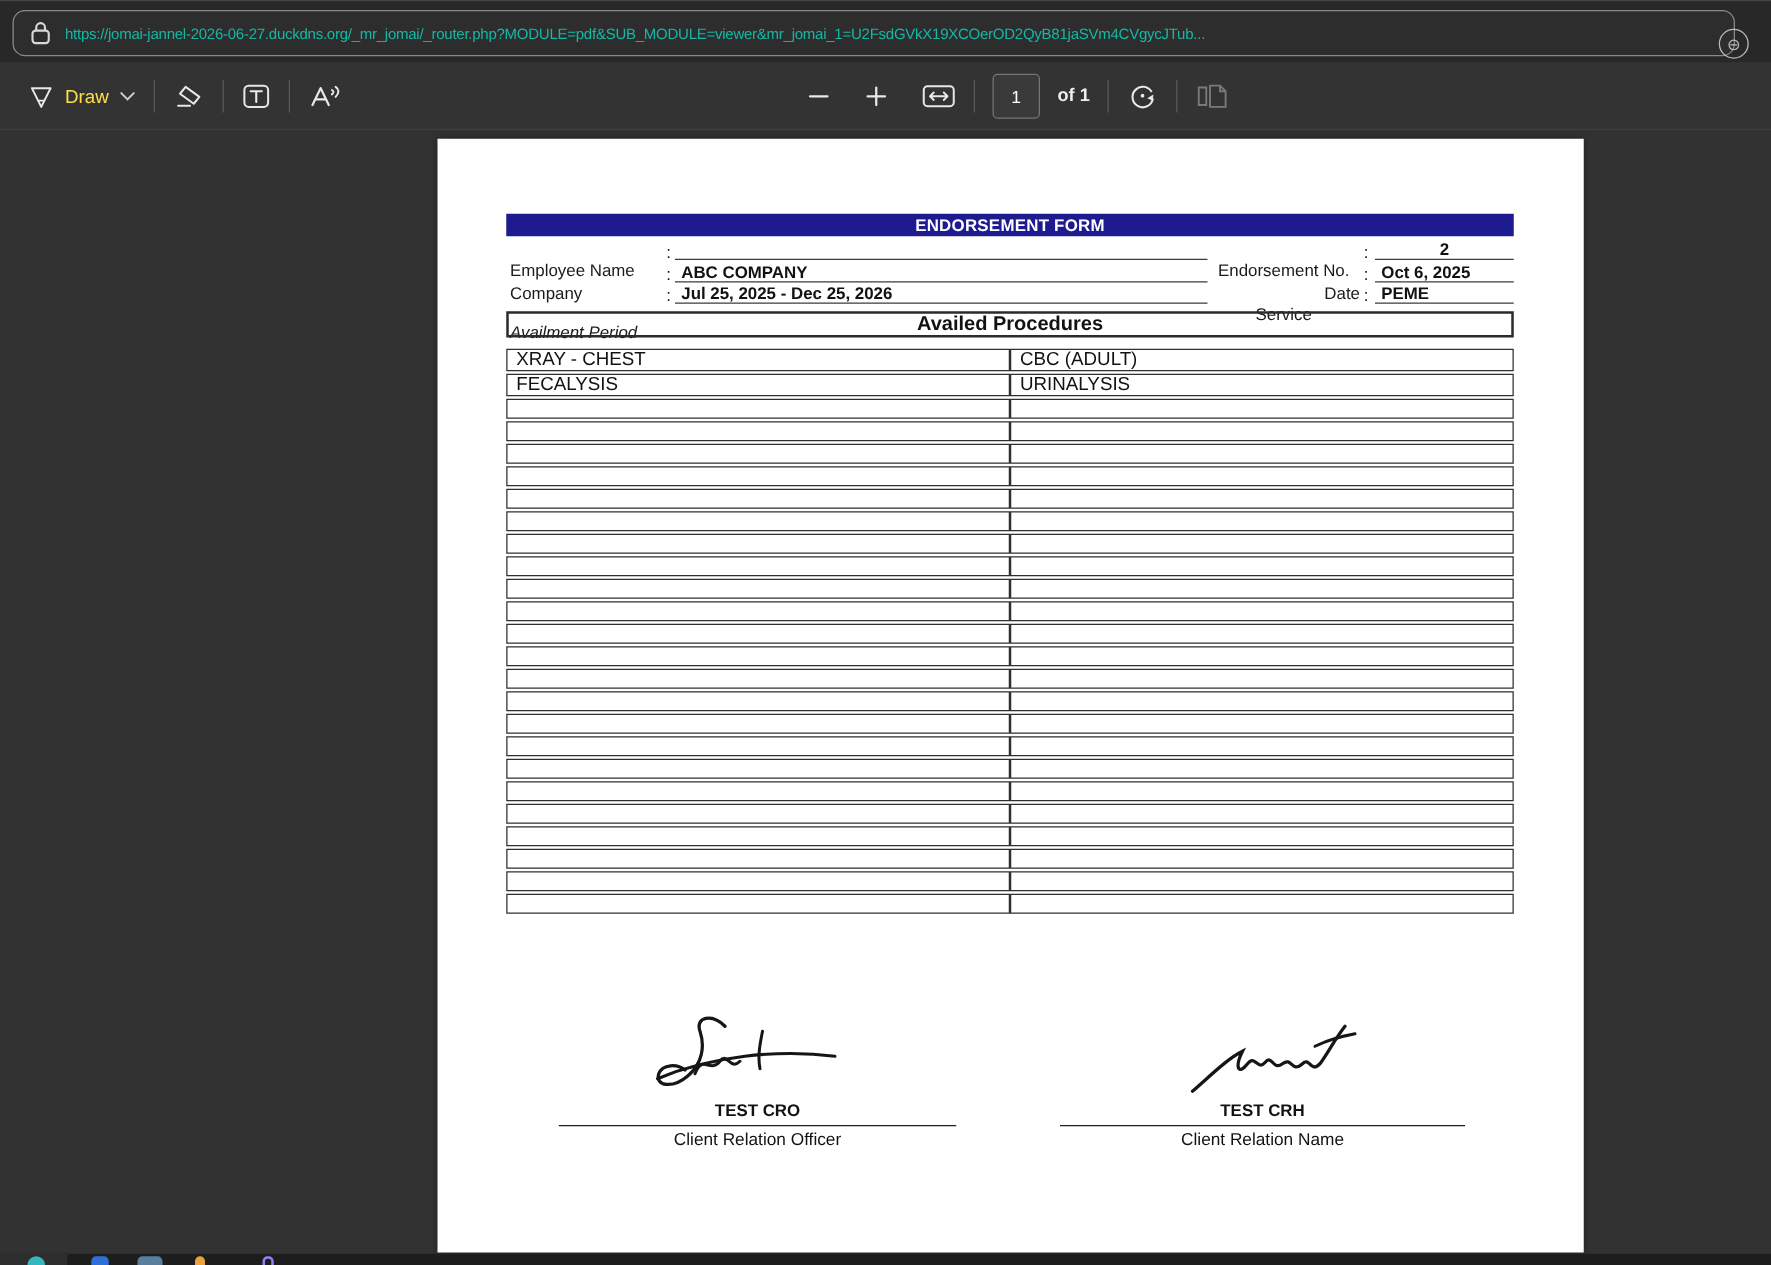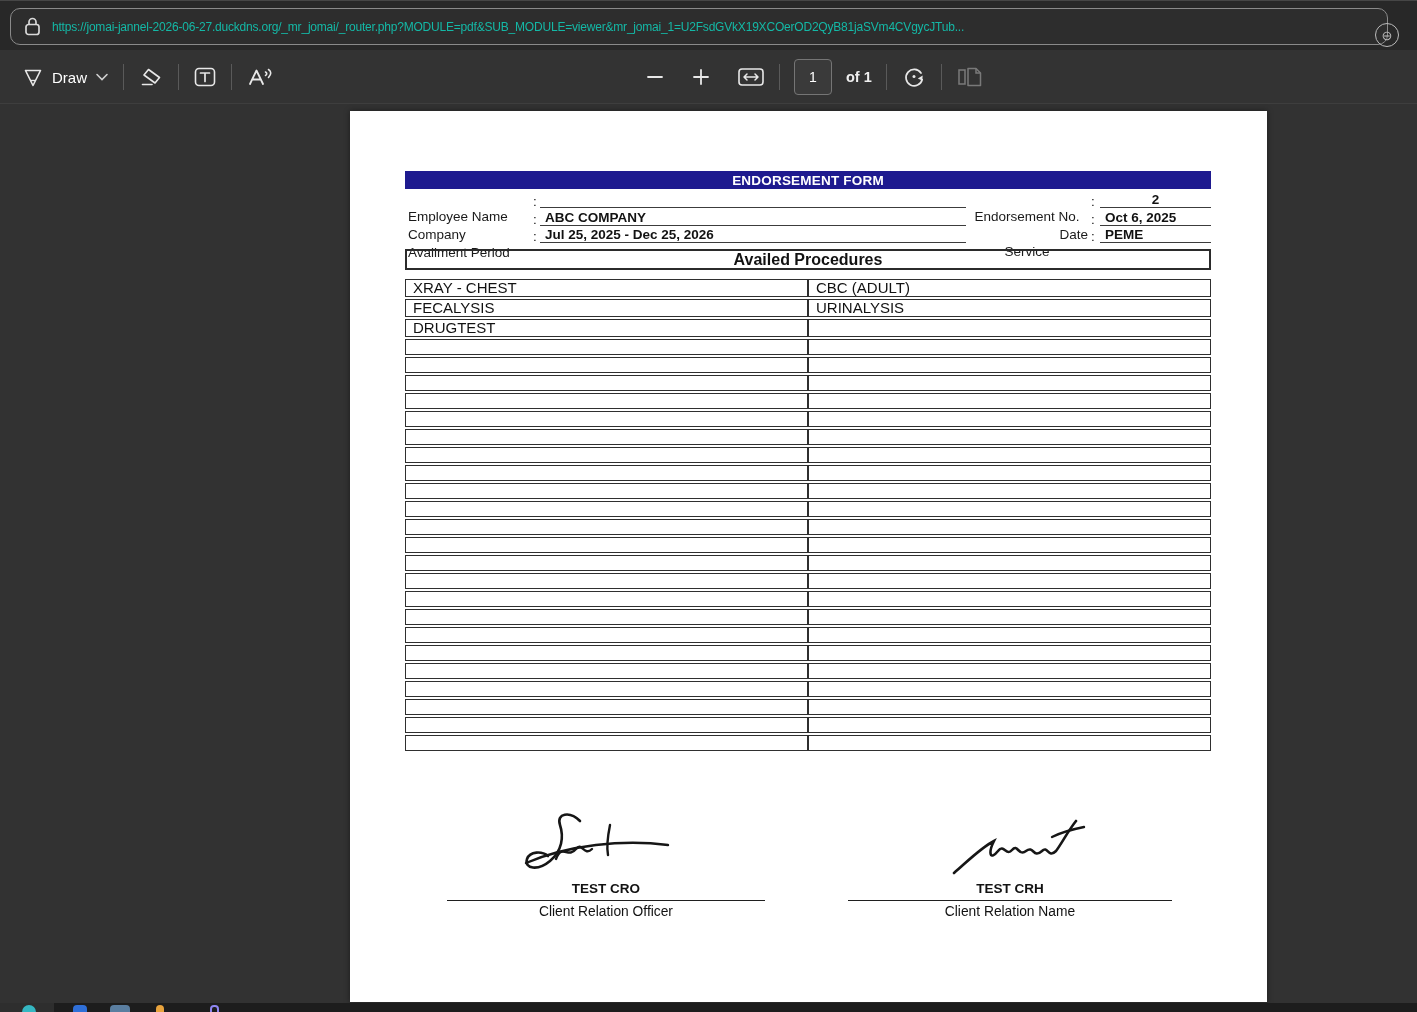--- a/index.html
+++ b/index.html
@@ -37,21 +37,21 @@
   
   .pdf-toolbar{
     position:absolute;left:0;top:50px;width:1417px;height:54px;
     background:var(--toolbar-bg);border-bottom:1px solid #3e3e3e;
     color:var(--ui-text);
   }
   .tb-group{position:absolute;top:0;height:54px;display:flex;align-items:center;}
   .tb-left{left:22px;gap:14px;}
   .tb-center{left:645px;gap:14px;}
   .tb-btn{display:flex;align-items:center;gap:8px;color:#e8e8e8;cursor:pointer;background:none;border:none;font-family:inherit;}
-  .tb-label{font-size:15px;color:#ffffff;}
+  .tb-label{font-size:15px;color:#fde047;}
   .tb-divider{width:1px;height:26px;background:#5a5a5a;}
   .page-input{
     width:38px;height:36px;background:#3a3a3a;border:1px solid #757575;border-radius:4px;
     color:#fff;text-align:center;font-size:14px;font-family:inherit;
   }
   .of-label{font-size:14.5px;color:#efefef;font-weight:700;}
   svg.icon{display:block;}
   .dim{opacity:0.45;}
   
   .doc-viewport{
@@ -205,21 +205,21 @@
     </div>
     <span class="hdr-colon" style="left:183px;top:83px;">:</span>
     <div class="hdr-line" style="left:190px;top:80px;width:426px;"></div>
 
     <div class="hdr-row" style="left:58px;top:97.5px;">
       <span class="hdr-label">Company</span>
     </div>
     <span class="hdr-colon" style="left:183px;top:100.5px;">:</span>
     <div class="hdr-line" style="left:190px;top:97.5px;width:426px;">ABC COMPANY</div>
 
-    <div class="hdr-row" style="left:58px;top:116px;">
+    <div class="hdr-row" style="left:58px;top:129px;font-style:italic;">
       <span class="hdr-label">Availment Period</span>
     </div>
     <span class="hdr-colon" style="left:183px;top:118px;">:</span>
     <div class="hdr-line" style="left:190px;top:115px;width:426px;">Jul 25, 2025 - Dec 25, 2026</div>
 
     <div class="hdr-row" style="left:616px;top:80px;width:122px;justify-content:center;">
       <span class="hdr-label">Endorsement No.</span>
     </div>
     <span class="hdr-colon" style="left:741px;top:83px;">:</span>
     <div class="hdr-line center-val" style="left:750px;top:80px;width:111px;">2</div>
@@ -240,24 +240,20 @@
 
     <table class="proc-table">
       <tbody>
           <tr>
             <td>XRAY - CHEST</td>
             <td>CBC (ADULT)</td>
           </tr>
           <tr>
             <td>FECALYSIS</td>
             <td>URINALYSIS</td>
-          </tr>
-          <tr>
-            <td>DRUGTEST</td>
-            <td></td>
           </tr>
           <tr>
             <td></td>
             <td></td>
           </tr>
           <tr>
             <td></td>
             <td></td>
           </tr>
           <tr>

